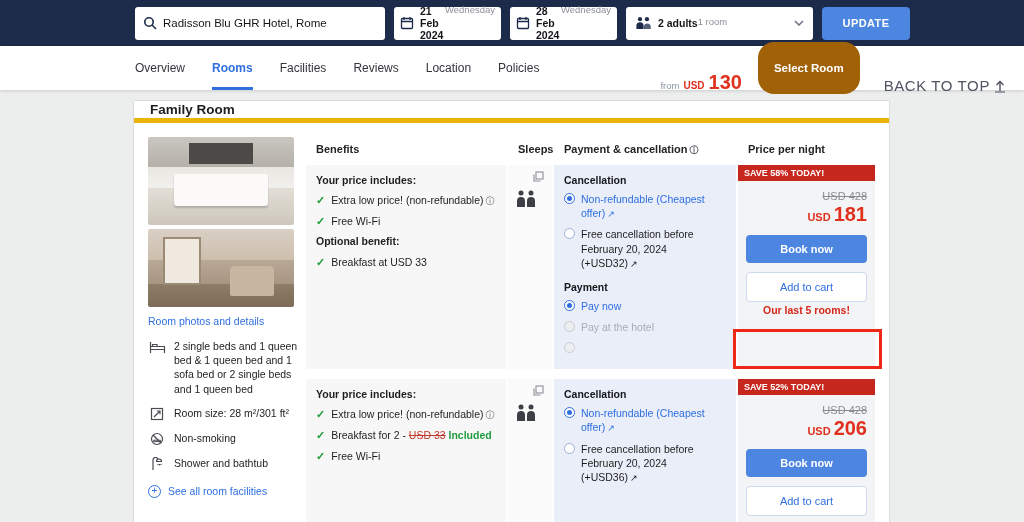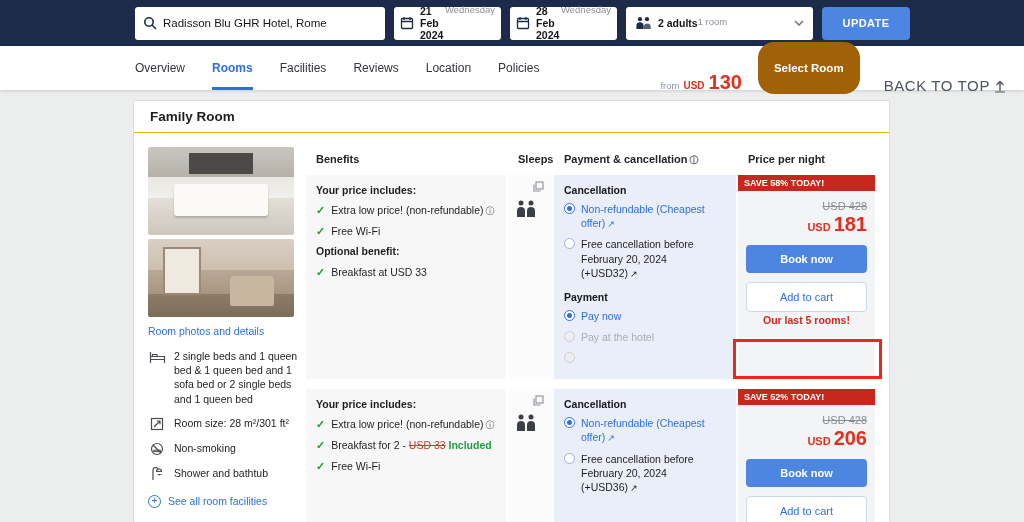--- a/index.html
+++ b/index.html
@@ -28,21 +28,21 @@
   .from-group{display:flex;align-items:baseline;gap:4px}
   .from-lbl{font-size:9.5px;color:#8a93a6}
   .from-cur{font-size:10px;color:#e0301e;font-weight:bold}
   .from-amt{font-size:20px;color:#e0301e;font-weight:bold}
   .select-btn{background:#a16207;color:#fff;border:none;border-radius:16px;padding:20px 16px;font-family:"Liberation Sans",sans-serif;font-size:11.5px;font-weight:bold;cursor:pointer}
   .backtop{display:flex;align-items:center;gap:4px;font-size:15px;letter-spacing:.6px;color:#4e5361;cursor:pointer;margin-left:8px}
 
   
   .main{padding:10px 0 0 133px}
   .card{width:757px;background:#fff;border:1px solid #dcdcdc;border-radius:2px}
-  .card-header{padding:8px 16px;font-size:13.5px;font-weight:bold;border-bottom:1px solid #eab308}
+  .card-header{padding:1px 16px;font-size:13.5px;font-weight:bold;border-bottom:5px solid #eab308}
   .card-body{display:flex;padding:14px}
 
   
   .leftcol{width:152px;margin-right:6px;flex-shrink:0}
   .photo{width:146px;border-radius:2px;position:relative;overflow:hidden;cursor:pointer}
   .photo1{height:88px;background:linear-gradient(180deg,#c9c6c0 0%,#b5b1a9 34%,#e9e7e2 34%,#f2f0ec 58%,#e3ded6 58%,#cdc7bd 100%)}
   .photo1 .art{position:absolute;left:28%;top:7%;width:44%;height:24%;background:#4c4a46}
   .photo1 .bed{position:absolute;left:18%;top:42%;width:64%;height:36%;background:#fbfaf8;border-radius:3px;box-shadow:0 2px 2px rgba(0,0,0,.18)}
   .photo2{height:78px;margin-top:4px;background:linear-gradient(180deg,#d9cfc4 0%,#cdbfae 40%,#b8a896 40%,#a79682 70%,#8d7c68 70%,#7d6c58 100%)}
   .photo2 .mirror{position:absolute;left:10%;top:10%;width:26%;height:62%;background:#efe9df;border:2px solid #9b8a74}

